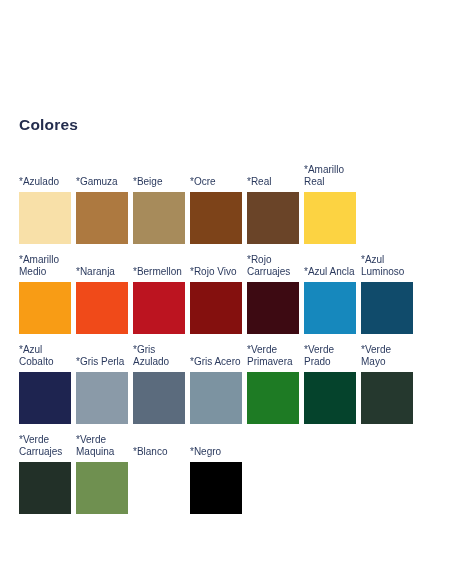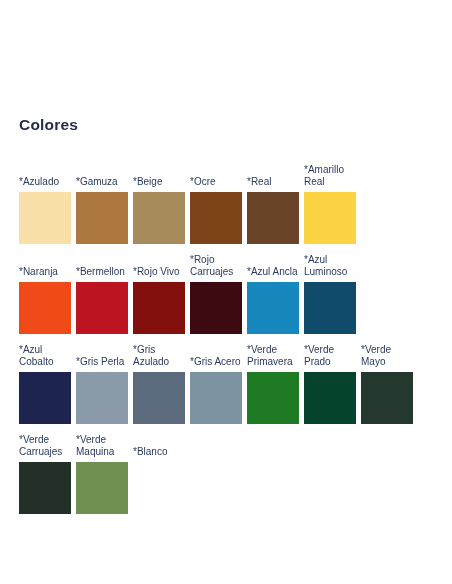--- a/index.html
+++ b/index.html
@@ -109,20 +109,24 @@
             <div class="swatch-label">*Real</div>
             <span class="swatch-chip" style="background: rgb(106, 68, 40);"></span>
           </div>
           <div class="swatch-cell">
             <div class="swatch-label">*Amarillo Real</div>
             <span class="swatch-chip" style="background: rgb(252, 211, 66);"></span>
           </div>
         </div>
         <div class="swatch-row">
           <div class="swatch-cell">
+            <div class="swatch-label">*Amarillo Medio</div>
+            <span class="swatch-chip" style="background: rgb(248, 156, 21);"></span>
+          </div>
+          <div class="swatch-cell">
             <div class="swatch-label">*Naranja</div>
             <span class="swatch-chip" style="background: rgb(240, 74, 25);"></span>
           </div>
           <div class="swatch-cell">
             <div class="swatch-label">*Bermellon</div>
             <span class="swatch-chip" style="background: rgb(188, 20, 32);"></span>
           </div>
           <div class="swatch-cell">
             <div class="swatch-label">*Rojo Vivo</div>
             <span class="swatch-chip" style="background: rgb(132, 16, 14);"></span>
@@ -176,16 +180,20 @@
             <span class="swatch-chip" style="background: rgb(34, 48, 40);"></span>
           </div>
           <div class="swatch-cell">
             <div class="swatch-label">*Verde Maquina</div>
             <span class="swatch-chip" style="background: rgb(111, 144, 80);"></span>
           </div>
           <div class="swatch-cell">
             <div class="swatch-label">*Blanco</div>
             <span class="swatch-chip is-white" style="background: rgb(255, 255, 255);"></span>
           </div>
+          <div class="swatch-cell">
+            <div class="swatch-label">*Negro</div>
+            <span class="swatch-chip" style="background: rgb(0, 0, 0);"></span>
+          </div>
         </div>
       </div>
   </section>
 </div>
 
 </body></html>

